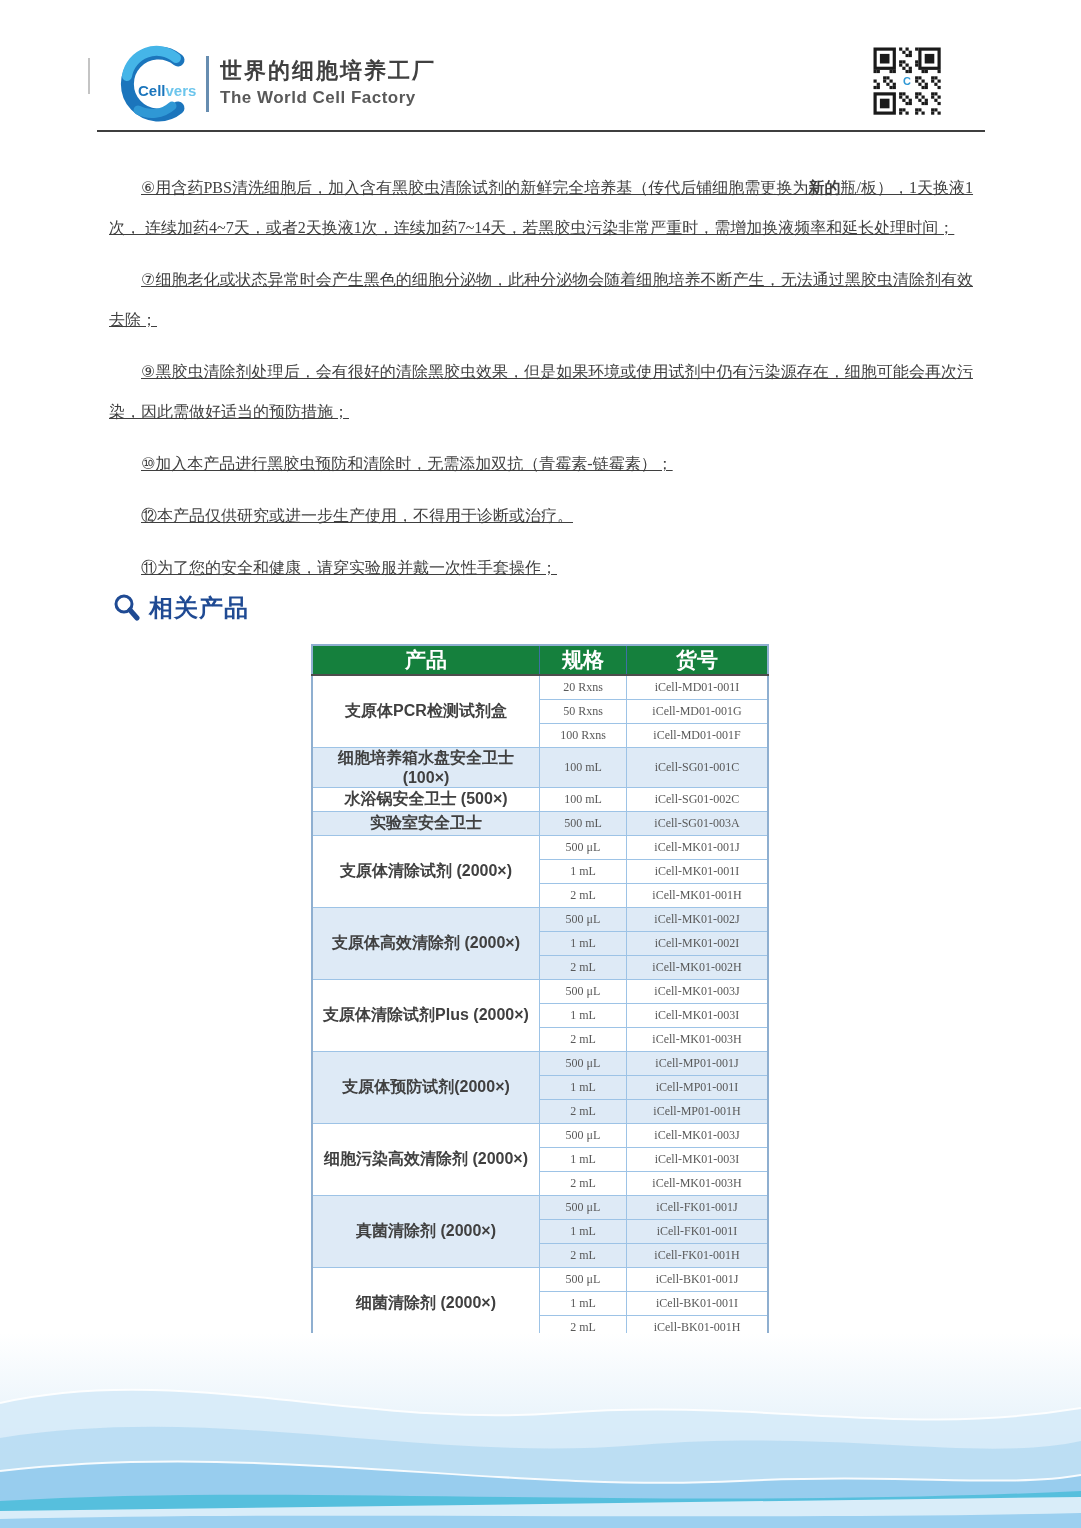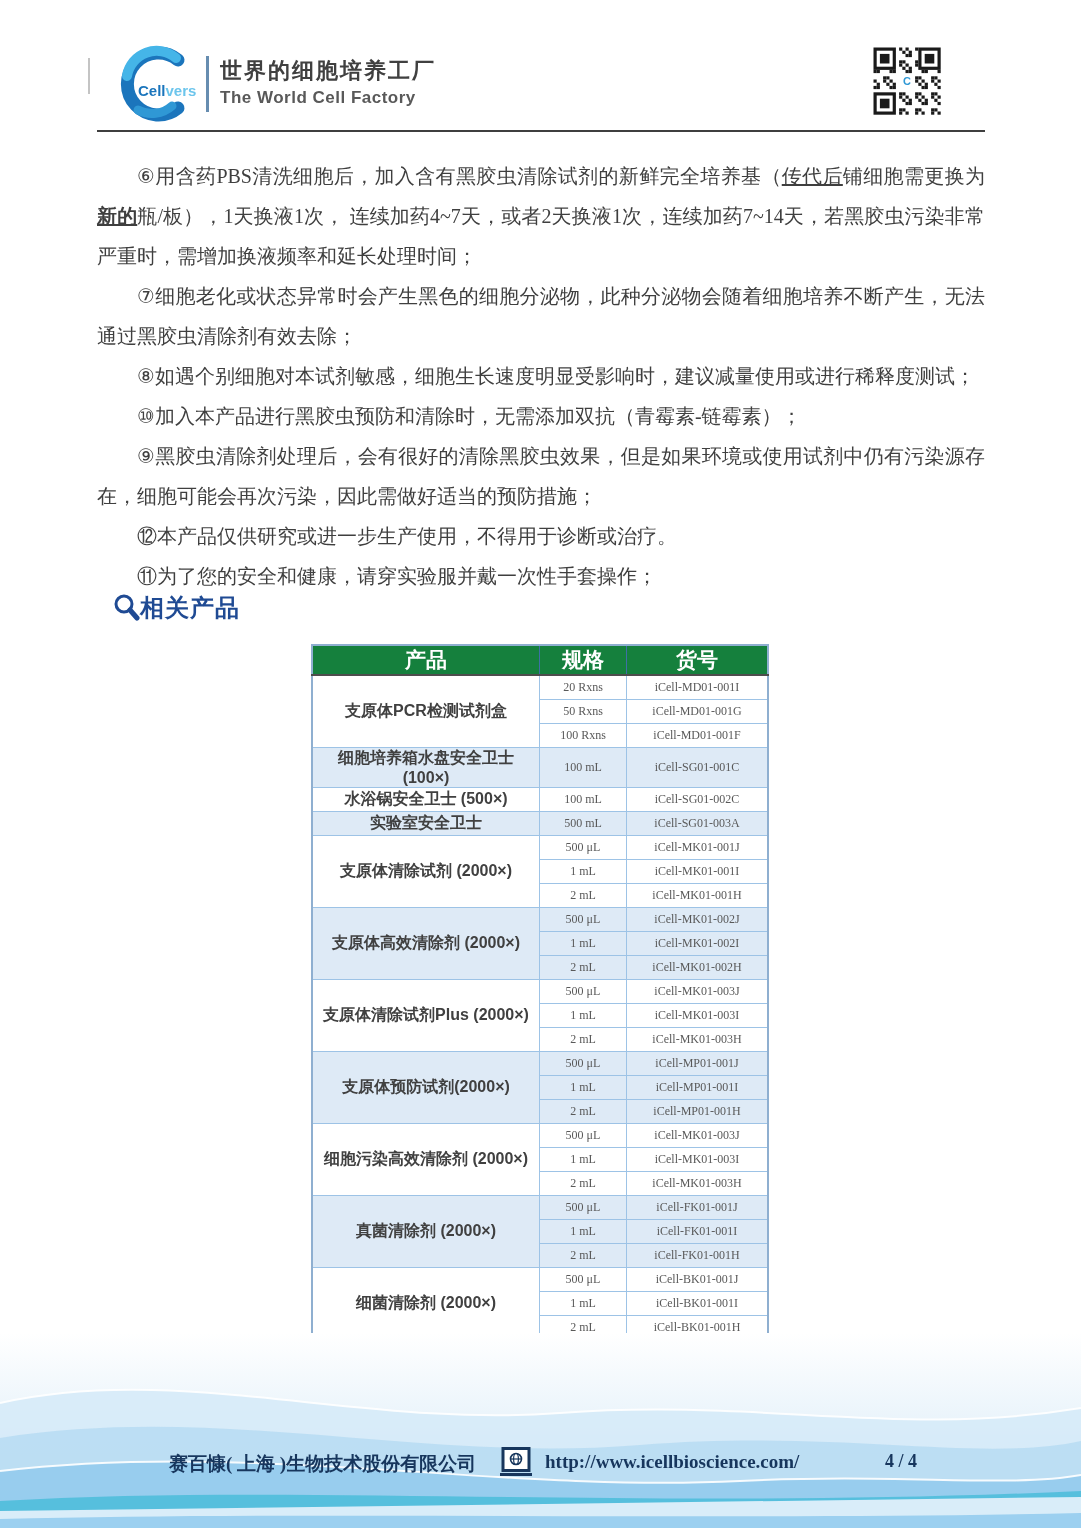--- a/index.html
+++ b/index.html
@@ -12,27 +12,27 @@
   .brand-divider{position:absolute;left:206px;top:56px;width:3px;height:56px;background:#41719C;opacity:.8;}
   .title-zh{position:absolute;left:220px;top:56px;font-family:"Liberation Sans","DejaVu Sans",sans-serif;
             font-size:22px;font-weight:600;color:#404040;letter-spacing:2px;}
   .title-en{position:absolute;left:220px;top:88px;font-family:"Liberation Sans","DejaVu Sans",sans-serif;
             font-size:17px;color:#595959;letter-spacing:.5px;font-weight:bold;}
   .qr-box{position:absolute;left:872px;top:46px;width:70px;height:70px;background:#fff;}
   .header-rule{position:absolute;left:97px;top:130px;width:888px;height:2px;background:#3f3f3f;}
 
   
   .body-text{position:absolute;left:97px;top:156px;width:888px;}
-  .body-text p{margin:0;font-size:20px;line-height:40px;color:#3f3f3f;
-               text-align:justify;text-align-last:left;text-indent:2em;}
+  .body-text p{margin:12px;font-size:16px;line-height:40px;color:#3f3f3f;
+               text-align:justify;text-align-last:left;text-indent:2em;text-decoration:underline;}
   .seg-u{text-decoration:underline;}
   .seg-b{font-weight:bold;}
 
   
-  .related-heading{position:absolute;left:113px;top:592px;display:flex;align-items:center;}
+  .related-heading{position:absolute;left:113px;top:592px;display:flex;align-items:center;gap:9px;}
   .related-heading .txt{font-family:"Liberation Sans","DejaVu Sans",sans-serif;font-size:24px;
                         font-weight:bold;color:#1F4A93;letter-spacing:1px;}
 
   
   .tbl-wrap{position:absolute;left:311px;top:644px;}
   table{border-collapse:collapse;border:2px solid #8FAFD0;}
   th{background:#15803d;color:#ffffff;font-family:"Liberation Sans","DejaVu Sans",sans-serif;
      font-size:21px;font-weight:bold;height:25px;border:1px solid #3E6FA5;border-bottom:2px solid #4d4d4d;padding:0 4px;}
   td{border:1px solid #9DC3E6;height:23px;padding:0 6px;text-align:center;vertical-align:middle;}
   .col-product{width:218px;} .col-spec{width:78px;} .col-cat{width:132px;}
@@ -164,23 +164,22 @@
         <rect x="7.9" y="52.7" width="9.600000000000001" height="9.600000000000001" fill="#1a1a1a"></rect>
         <text x="35.1" y="39.1" text-anchor="middle" font-family="Liberation Sans, DejaVu Sans, sans-serif" font-size="11" font-weight="bold" fill="#2F98D5">C</text>
       </svg>
   </div>
 
   <div class="header-rule"></div>
 
   <div class="body-text" id="paragraphs">
       <p><span>⑥用含药PBS清洗细胞后，加入含有黑胶虫清除试剂的新鲜完全培养基（</span><span class="seg-u">传代后</span><span>铺细胞需更换为</span><span class="seg-u seg-b">新的</span><span>瓶/板），1天换液1次， 连续加药4~7天，或者2天换液1次，连续加药7~14天，若黑胶虫污染非常严重时，需增加换液频率和延长处理时间；</span></p>
       <p><span>⑦细胞老化或状态异常时会产生黑色的细胞分泌物，此种分泌物会随着细胞培养不断产生，无法通过黑胶虫清除剂有效去除；</span></p>
-      <p><span>⑧如遇个别细胞对本试剂敏感，细胞生长速度明显受影响时，建议减量使用或进行稀释度测试；</span></p>
+      <p><span>⑨黑胶虫清除剂处理后，会有很好的清除黑胶虫效果，但是如果环境或使用试剂中仍有污染源存在，细胞可能会再次污染，因此需做好适当的预防措施；</span></p>
       <p><span>⑩加入本产品进行黑胶虫预防和清除时，无需添加双抗（青霉素-链霉素）；</span></p>
-      <p><span>⑨黑胶虫清除剂处理后，会有很好的清除黑胶虫效果，但是如果环境或使用试剂中仍有污染源存在，细胞可能会再次污染，因此需做好适当的预防措施；</span></p>
       <p><span>⑫本产品仅供研究或进一步生产使用，不得用于诊断或治疗。</span></p>
       <p><span>⑪为了您的安全和健康，请穿实验服并戴一次性手套操作；</span></p>
     </div>
 
   <div class="related-heading">
     <svg width="27" height="28" viewBox="0 0 27 28">
       <circle cx="11" cy="10" r="8" fill="none" stroke="#1F4A93" stroke-width="3"></circle>
       <line x1="17" y1="16" x2="24" y2="24" stroke="#1F4A93" stroke-width="5" stroke-linecap="round"></line>
     </svg>
     <span class="txt">相关产品</span>
@@ -331,26 +330,14 @@
     <path d="M0,70 C180,30 360,95 560,80 C760,65 900,105 1081,75 L1081,195 L0,195 Z" fill="#D5EAF8" opacity="0.85"></path>
     <path d="M0,105 C220,70 420,130 640,112 C840,96 980,130 1081,108 L1081,195 L0,195 Z" fill="#B3D9F2" opacity="0.75"></path>
     <path d="M0,70 C180,30 360,95 560,80 C760,65 900,105 1081,75" stroke="#ffffff" stroke-width="2" fill="none" opacity="0.9"></path>
     <path d="M0,138 C260,108 500,160 740,148 C900,140 1010,155 1081,142 L1081,195 L0,195 Z" fill="#8FC8EC" opacity="0.8"></path>
     <path d="M0,138 C260,108 500,160 740,148 C900,140 1010,155 1081,142" stroke="#ffffff" stroke-width="2" fill="none" opacity="0.9"></path>
     <path d="M0,168 C300,150 640,178 1081,158 L1081,172 C700,186 300,182 0,178 Z" fill="#46BBD8" opacity="0.8"></path>
     <path d="M0,178 L1081,164 L1081,195 L0,195 Z" fill="#D9EDF9"></path>
     <path d="M0,186 C350,178 750,188 1081,180 L1081,195 L0,195 Z" fill="#9CD0F0"></path>
   </svg>
 
-  <div class="footer-row">
-    <span class="footer-company">赛百慷( 上海 )生物技术股份有限公司</span>
-    <svg class="footer-laptop" width="36" height="32" viewBox="0 0 36 32">
-      <rect x="5" y="1.5" width="26" height="22" fill="#ffffff" stroke="#17365D" stroke-width="3"></rect>
-      <circle cx="18" cy="12" r="5.5" fill="none" stroke="#17365D" stroke-width="1.6"></circle>
-      <ellipse cx="18" cy="12" rx="2.4" ry="5.5" fill="none" stroke="#17365D" stroke-width="1.2"></ellipse>
-      <line x1="12.5" y1="12" x2="23.5" y2="12" stroke="#17365D" stroke-width="1.2"></line>
-      <path d="M2,26 L34,26 L34,29 L2,29 Z" fill="#17365D"></path>
-    </svg>
-    <span class="footer-url">http://www.icellbioscience.com/</span>
-    <span class="footer-page">4 / 4</span>
-  </div>
 
 </div>
 
 </body></html>

